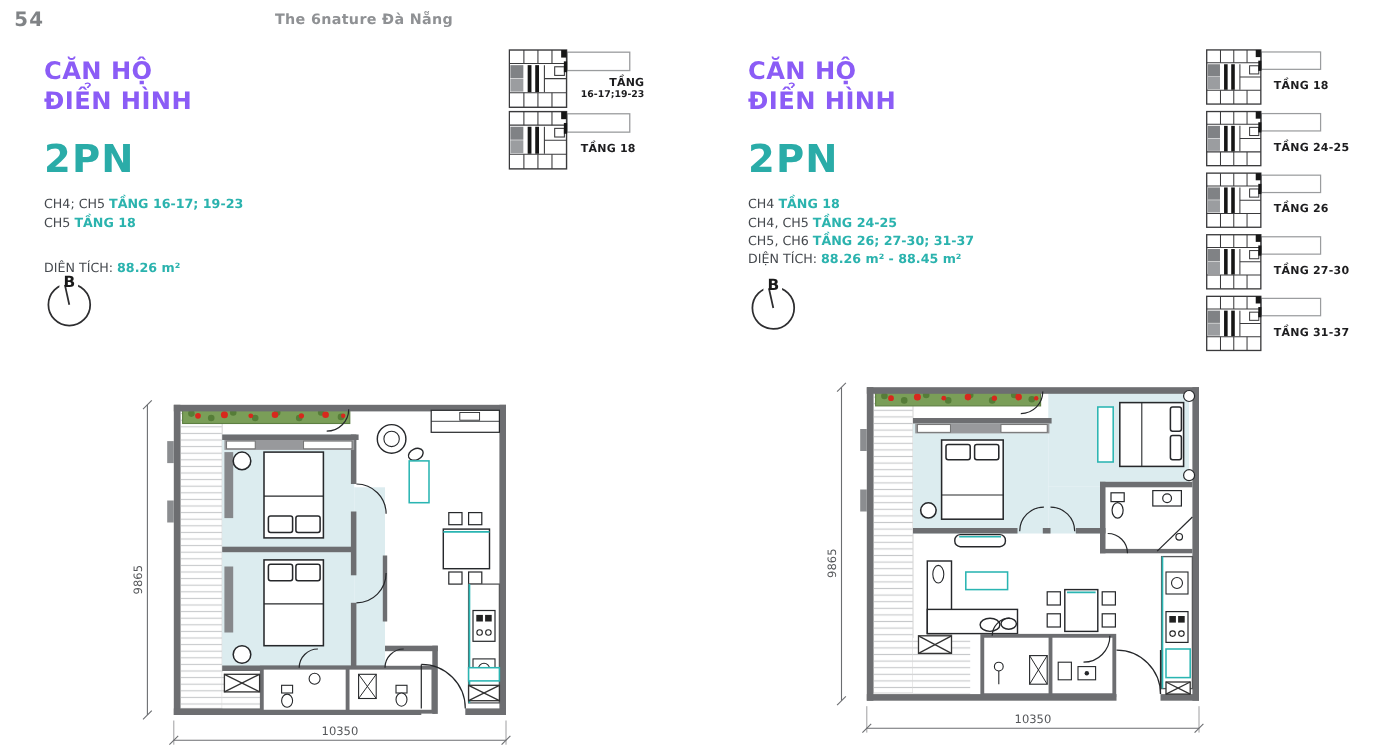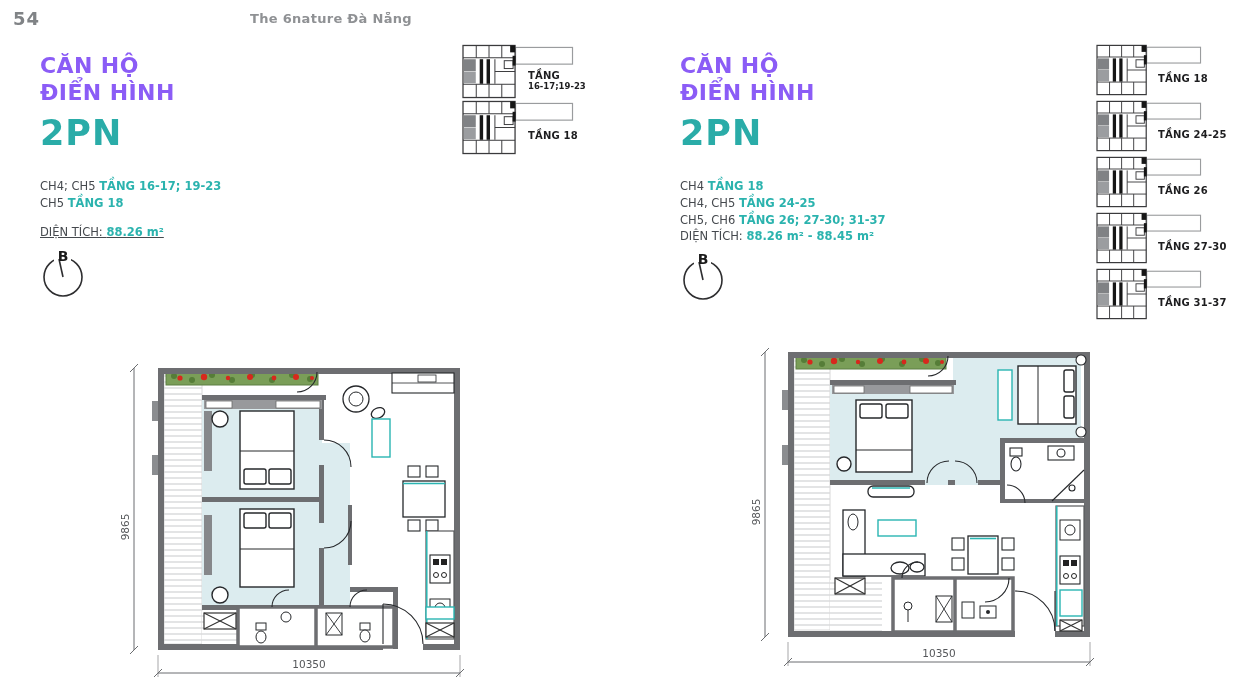--- a/index.html
+++ b/index.html
@@ -5,26 +5,26 @@
   * { margin:0; padding:0; box-sizing:border-box; }
   html,body { width:1258px; height:686px; background:#ffffff; overflow:hidden;
     font-family:"DejaVu Sans","Liberation Sans",sans-serif; position:relative; }
   .abs { position:absolute; }
 
   .page-num { left:13px; top:8px; font-size:18px; font-weight:bold; color:#808386; letter-spacing:1px; }
   .brand { left:250px; top:11px; font-size:13px; font-weight:bold; color:#8f9194; letter-spacing:.3px; }
 
   .info { width:300px; }
   .sec-title { font-size:22px; line-height:27px; font-weight:bold; color:#8b5cf6; letter-spacing:.4px; }
-  .unit-type { margin-top:8px; font-size:35px; line-height:38px; font-weight:bold; color:#2aaca8; letter-spacing:1px; }
-  .unit-lines { margin-top:26px; }
+  .unit-type { margin-top:20px; font-size:35px; line-height:38px; font-weight:bold; color:#2aaca8; letter-spacing:1px; }
+  .unit-lines { margin-top:13px; }
   .unit-line { font-size:11.5px; line-height:17px; color:#45494e; }
   .teal-b { color:#2bb3ae; font-weight:bold; }
   .area-line { font-size:11.5px; color:#45494e; }
-  .area-l { margin-top:13px;text-decoration:underline; }
+  .area-l { margin-top:25px; }
   .area-r { }
 
   .kp-item { position:relative; }
   .kp-svg { position:absolute; left:0; top:0; }
   .kp-label { position:absolute; font-weight:bold; color:#1d1d1f; font-size:10px; line-height:11px; letter-spacing:.2px; }
   .kp-label .l2 { font-size:8.5px; letter-spacing:0; }
 
   svg text.dim { font-size:10.5px; fill:#55575a; font-family:"DejaVu Sans","Liberation Sans",sans-serif; }
   .plan { position:absolute; }
 </style>
@@ -74,21 +74,21 @@
 </div>
 
 <svg class="abs" style="left:36px; top:244px;" width="54" height="58" viewBox="0 0 54 58">
   <circle cx="27" cy="33" r="19" fill="none" stroke="#2e2e30" stroke-width="1.6"></circle>
   <rect x="18" y="4" width="17" height="15" fill="#fff"></rect>
   <line x1="27" y1="33" x2="23" y2="15" stroke="#2e2e30" stroke-width="1.6"></line>
   <text x="27" y="17" text-anchor="middle" font-size="14" font-weight="bold" fill="#1a1a1a">B</text>
 </svg>
 
 <div class="abs" style="left:462px; top:44px;">
-  <div class="kp-item" style="width:180px; height:56px;">
+  <div class="kp-item" style="width:180px; height:56px;text-align:right;">
     <svg class="kp-svg" width="112" height="55" viewBox="0 0 114 56">
         <use href="#kp-sym"></use>
       </svg>
     <div class="kp-label" style="left:66px; top:26px;">
       <div>TẦNG</div>
       <div class="l2">16-17;19-23</div>
     </div>
   </div>
   <div class="kp-item" style="width:180px; height:56px;">
     <svg class="kp-svg" width="112" height="55" viewBox="0 0 114 56">

